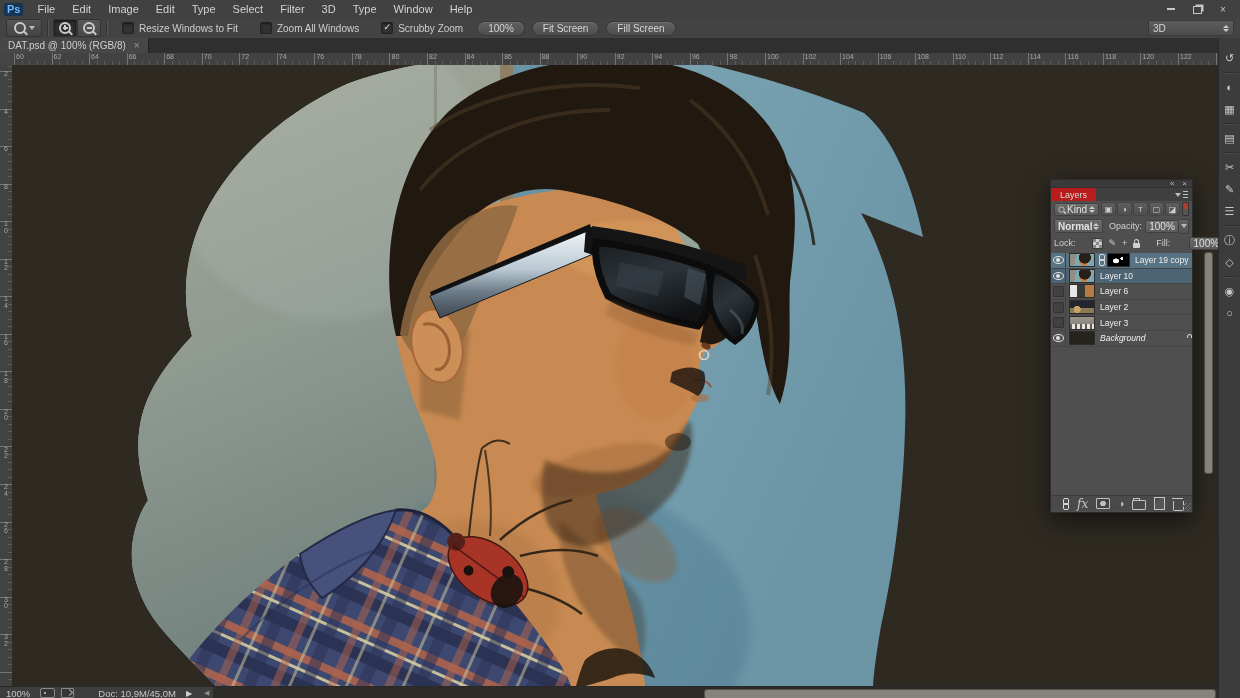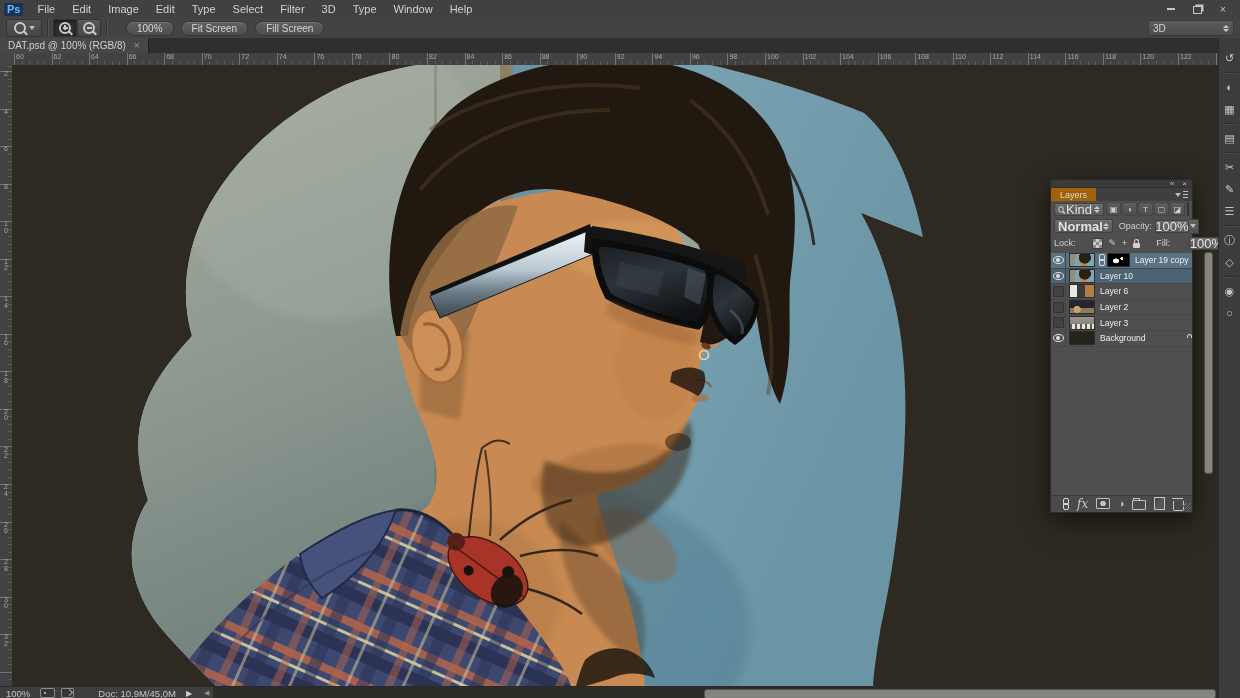--- a/index.html
+++ b/index.html
@@ -66,26 +66,26 @@
   #canvas-wrap{left:12px;top:65px;width:1206px;height:621px;}
   
   #v-scroll{left:1204px;top:252px;width:7px;height:220px;background:#8b8b86;border-radius:3px;border:1px solid #55544f;}
   
   #layers-panel{left:1050px;top:179px;width:141px;height:332px;background:#4f4f4f;border:1px solid #2c2c2c;
     box-shadow:0 8px 22px rgba(0,0,0,.55);color:#dedede;font-size:9px;}
   #dockhead{position:absolute;left:0;top:0;width:100%;height:8px;background:#3a3a3a;border-bottom:1px solid #303030;
     display:flex;justify-content:flex-end;align-items:center;gap:8px;padding-right:5px;box-sizing:border-box;
     font-size:8px;line-height:7px;color:#bdbdbd;}
   #tabrow{position:absolute;left:0;top:8px;width:100%;height:13px;background:#3f3f3f;display:flex;align-items:stretch;}
-  #layers-tab{background:#a16207;padding:0 9px;display:flex;align-items:center;font-size:9px;color:#d9d9d9;}
+  #layers-tab{background:#b91c1c;padding:0 9px;display:flex;align-items:center;font-size:9px;color:#d9d9d9;}
   .panel-menu{margin-left:auto;margin-right:4px;align-self:center;width:13px;height:8px;display:flex;align-items:center;gap:2px;}
   .panel-menu .lines{width:8px;height:7px;background:repeating-linear-gradient(#c0c0c0 0 1px,transparent 1px 3px);}
   #filterrow{position:absolute;left:0;top:21px;width:100%;height:16px;display:flex;align-items:center;padding:0 3px;box-sizing:border-box;gap:2px;}
   .field{background:linear-gradient(#696969,#5a5a5a);border:1px solid #404040;border-radius:2px;color:#e2e2e2;
-    font-size:13px;display:flex;align-items:center;padding:0 3px;box-shadow:inset 0 1px 0 rgba(255,255,255,.08);height:11px;}
+    font-size:10px;display:flex;align-items:center;padding:0 3px;box-shadow:inset 0 1px 0 rgba(255,255,255,.08);height:11px;}
   #kindbox{width:42px;gap:2px;}
   .mag.small{width:5px;height:5px;border-width:1.5px;transform:scale(.9);}
   .mag.small::after{width:3px;height:1.5px;right:-3px;bottom:-1px;}
   .ficon{width:13px;height:12px;border:1px solid #444;border-radius:2px;background:linear-gradient(#5e5e5e,#4e4e4e);
     display:flex;align-items:center;justify-content:center;font-size:8px;color:#cfcfcf;}
   .fswitch{margin-left:auto;width:7px;height:12px;border:1px solid #333;border-radius:2px;
     background:linear-gradient(#b23b30 0 50%,#555 50%);}
   #blendrow{position:absolute;left:0;top:37px;width:100%;height:18px;display:flex;align-items:center;padding:0 3px;box-sizing:border-box;}
   #blendbox{width:78px;height:12px;font-weight:bold;}
   #lockrow{position:absolute;left:0;top:55px;width:100%;height:16px;display:flex;align-items:center;padding:0 3px;box-sizing:border-box;gap:16px;}
@@ -120,21 +120,21 @@
   .thumb.photo4{background:repeating-linear-gradient(90deg,#5a5a5a 0 2px,#e8e4da 2px 5px) bottom/100% 5px no-repeat,linear-gradient(#9a958c,#7e7a72);}
   .thumb.dark{background:#26231d;}
   .chain{width:8px;height:12px;position:relative;margin-left:2px;flex:none;}
   .chain::before,.chain::after{content:"";position:absolute;left:2px;width:4px;height:5px;border:1px solid #dcdcdc;border-radius:2px;}
   .chain::before{top:0;}
   .chain::after{top:5px;}
   .maskthumb{width:21px;height:12px;margin-left:2px;border:1px solid #2c2c2c;background:
       radial-gradient(ellipse 5px 4px at 38% 58%, #fff 0 60%, transparent 65%),
       radial-gradient(circle 1.5px at 66% 38%, #fff 0 90%, transparent 100%),#000;}
   .lname{margin-left:5px;font-size:8.5px;color:#eee;white-space:nowrap;}
-  .lname.it{}
+  .lname.it{font-style:italic;}
   .locki{margin-left:auto;margin-right:6px;}
   #layers-bottom-bar{position:absolute;left:0;top:315px;width:100%;height:16px;background:#4a4a4a;border-top:1px solid #3a3a3a;
     display:flex;align-items:center;gap:8px;padding:0 8px;box-sizing:border-box;}
   .bic{display:flex;align-items:center;justify-content:center;color:#c6c6c6;font-size:10px;}
   .fxt{font-size:12px;font-style:italic;color:#c8c8c8;font-family:"DejaVu Serif",serif;}
   .maskic{width:12px;height:9px;border:1px solid #c0c0c0;border-radius:1px;
     background:radial-gradient(circle at 50% 50%, #c0c0c0 0 2.5px, transparent 3px) #454545;}
   .folderic{width:12px;height:8px;border:1px solid #c4c4c4;border-radius:1px;position:relative;margin-top:3px;}
   .folderic::before{content:"";position:absolute;left:0;top:-3px;width:5px;height:2px;border:1px solid #c4c4c4;border-bottom:none;}
   .newlayeric{width:9px;height:11px;border:1px solid #c4c4c4;background:#565656;position:relative;}
@@ -205,20 +205,34 @@
         <span class="pbar"></span>
         <span class="pbar2"></span>
       </span>
     </span>
   <span class="zbtn raised">
       <span class="mag">
         <span class="pbar"></span>
       </span>
     </span>
   <span class="vsep"></span>
+  <div id="options-checkboxes">
+      <span class="opt-check">
+        <span class="cbox"></span>
+        <span class="cbl">Resize Windows to Fit</span>
+      </span>
+      <span class="opt-check">
+        <span class="cbox"></span>
+        <span class="cbl">Zoom All Windows</span>
+      </span>
+      <span class="opt-check">
+        <span class="cbox">✓</span>
+        <span class="cbl">Scrubby Zoom</span>
+      </span>
+    </div>
   <div id="options-view-buttons">
       <span class="opt-btn">100%</span>
       <span class="opt-btn">Fit Screen</span>
       <span class="opt-btn">Fill Screen</span>
     </div>
   <div id="workspace">
     <span>3D</span>
     <span class="ud">
         <i class="u"></i>
         <i class="d"></i>

